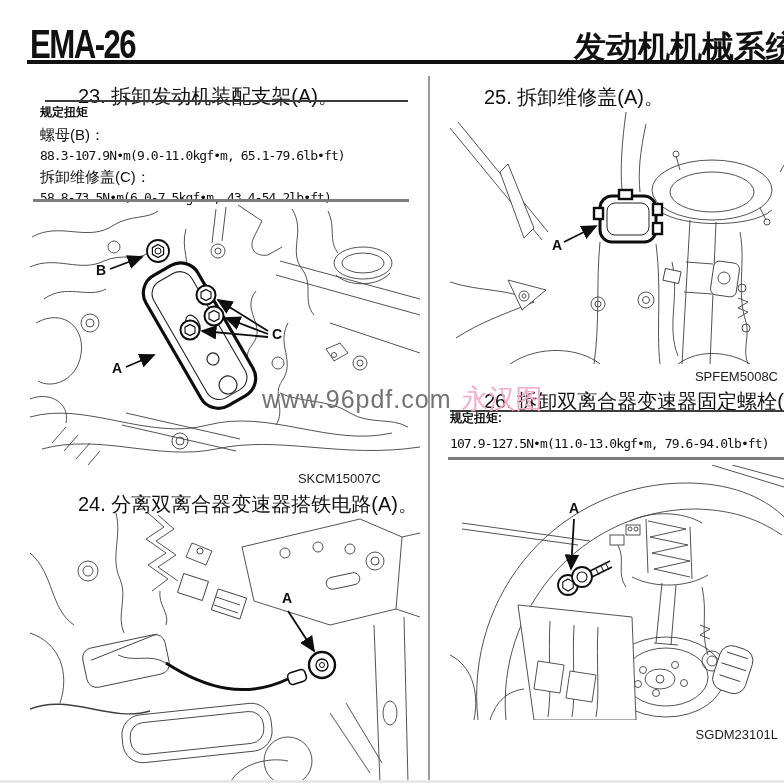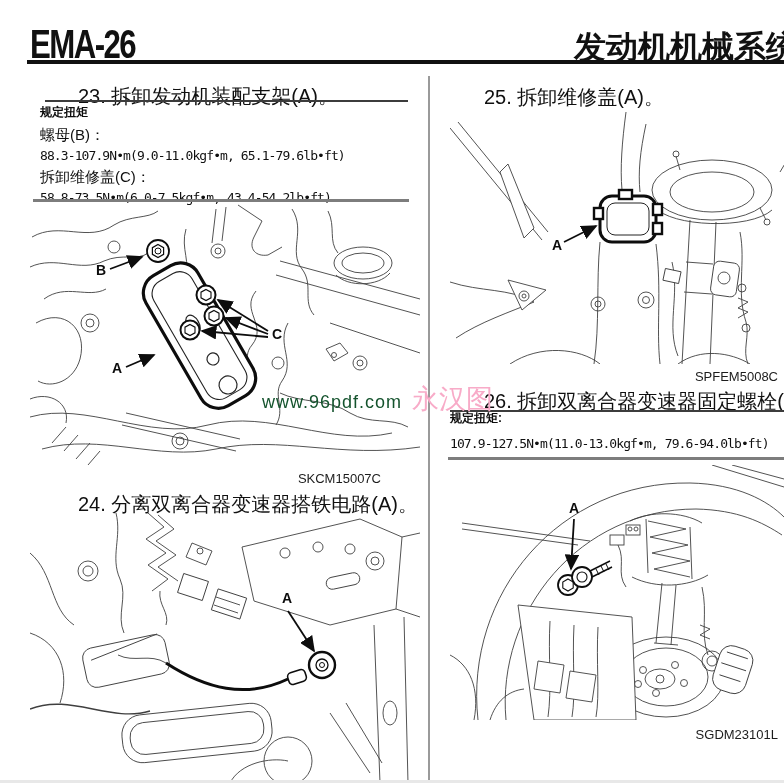--- a/index.html
+++ b/index.html
@@ -20,21 +20,21 @@
   .rule-dark{height:2px;background:#3c3c3c;}
   .rule-gray{height:2px;background:#7d7d7d;}
   .spec-heading{font-size:12px;font-weight:bold;white-space:nowrap;color:#0c0c0c;}
   .spec-label{font-size:15px;white-space:nowrap;color:#101010;}
   .spec-value{font-family:"DejaVu Sans Mono","Liberation Mono",monospace;
     font-size:13px;letter-spacing:-0.9px;white-space:nowrap;color:#101010;}
   
   .fig-caption{font-size:13px;color:#1c1c1c;text-align:right;white-space:nowrap;}
   
   .watermark{left:262px;top:381px;white-space:nowrap;pointer-events:none;z-index:30;}
-  .wm-url{font-size:18px;letter-spacing:1px;color:#14532d;}
+  .wm-url{font-size:25px;letter-spacing:1px;color:#737373;}
   .wm-cjk{font-size:27px;color:#f8abc8;margin-left:10px;}
   svg text.figlbl{font-family:"Liberation Sans",sans-serif;font-size:14px;font-weight:bold;fill:#0c0c0c;}
   svg .art{stroke:#3f3f3f;stroke-width:0.9;fill:none;}
   svg .artf{stroke:#3f3f3f;stroke-width:0.9;fill:#ffffff;}
   svg .bold{stroke:#0d0d0d;fill:#ffffff;}
   svg .arrow{stroke:#0d0d0d;stroke-width:1.8;fill:none;}
 </style>
 </head>
 <body>
 

